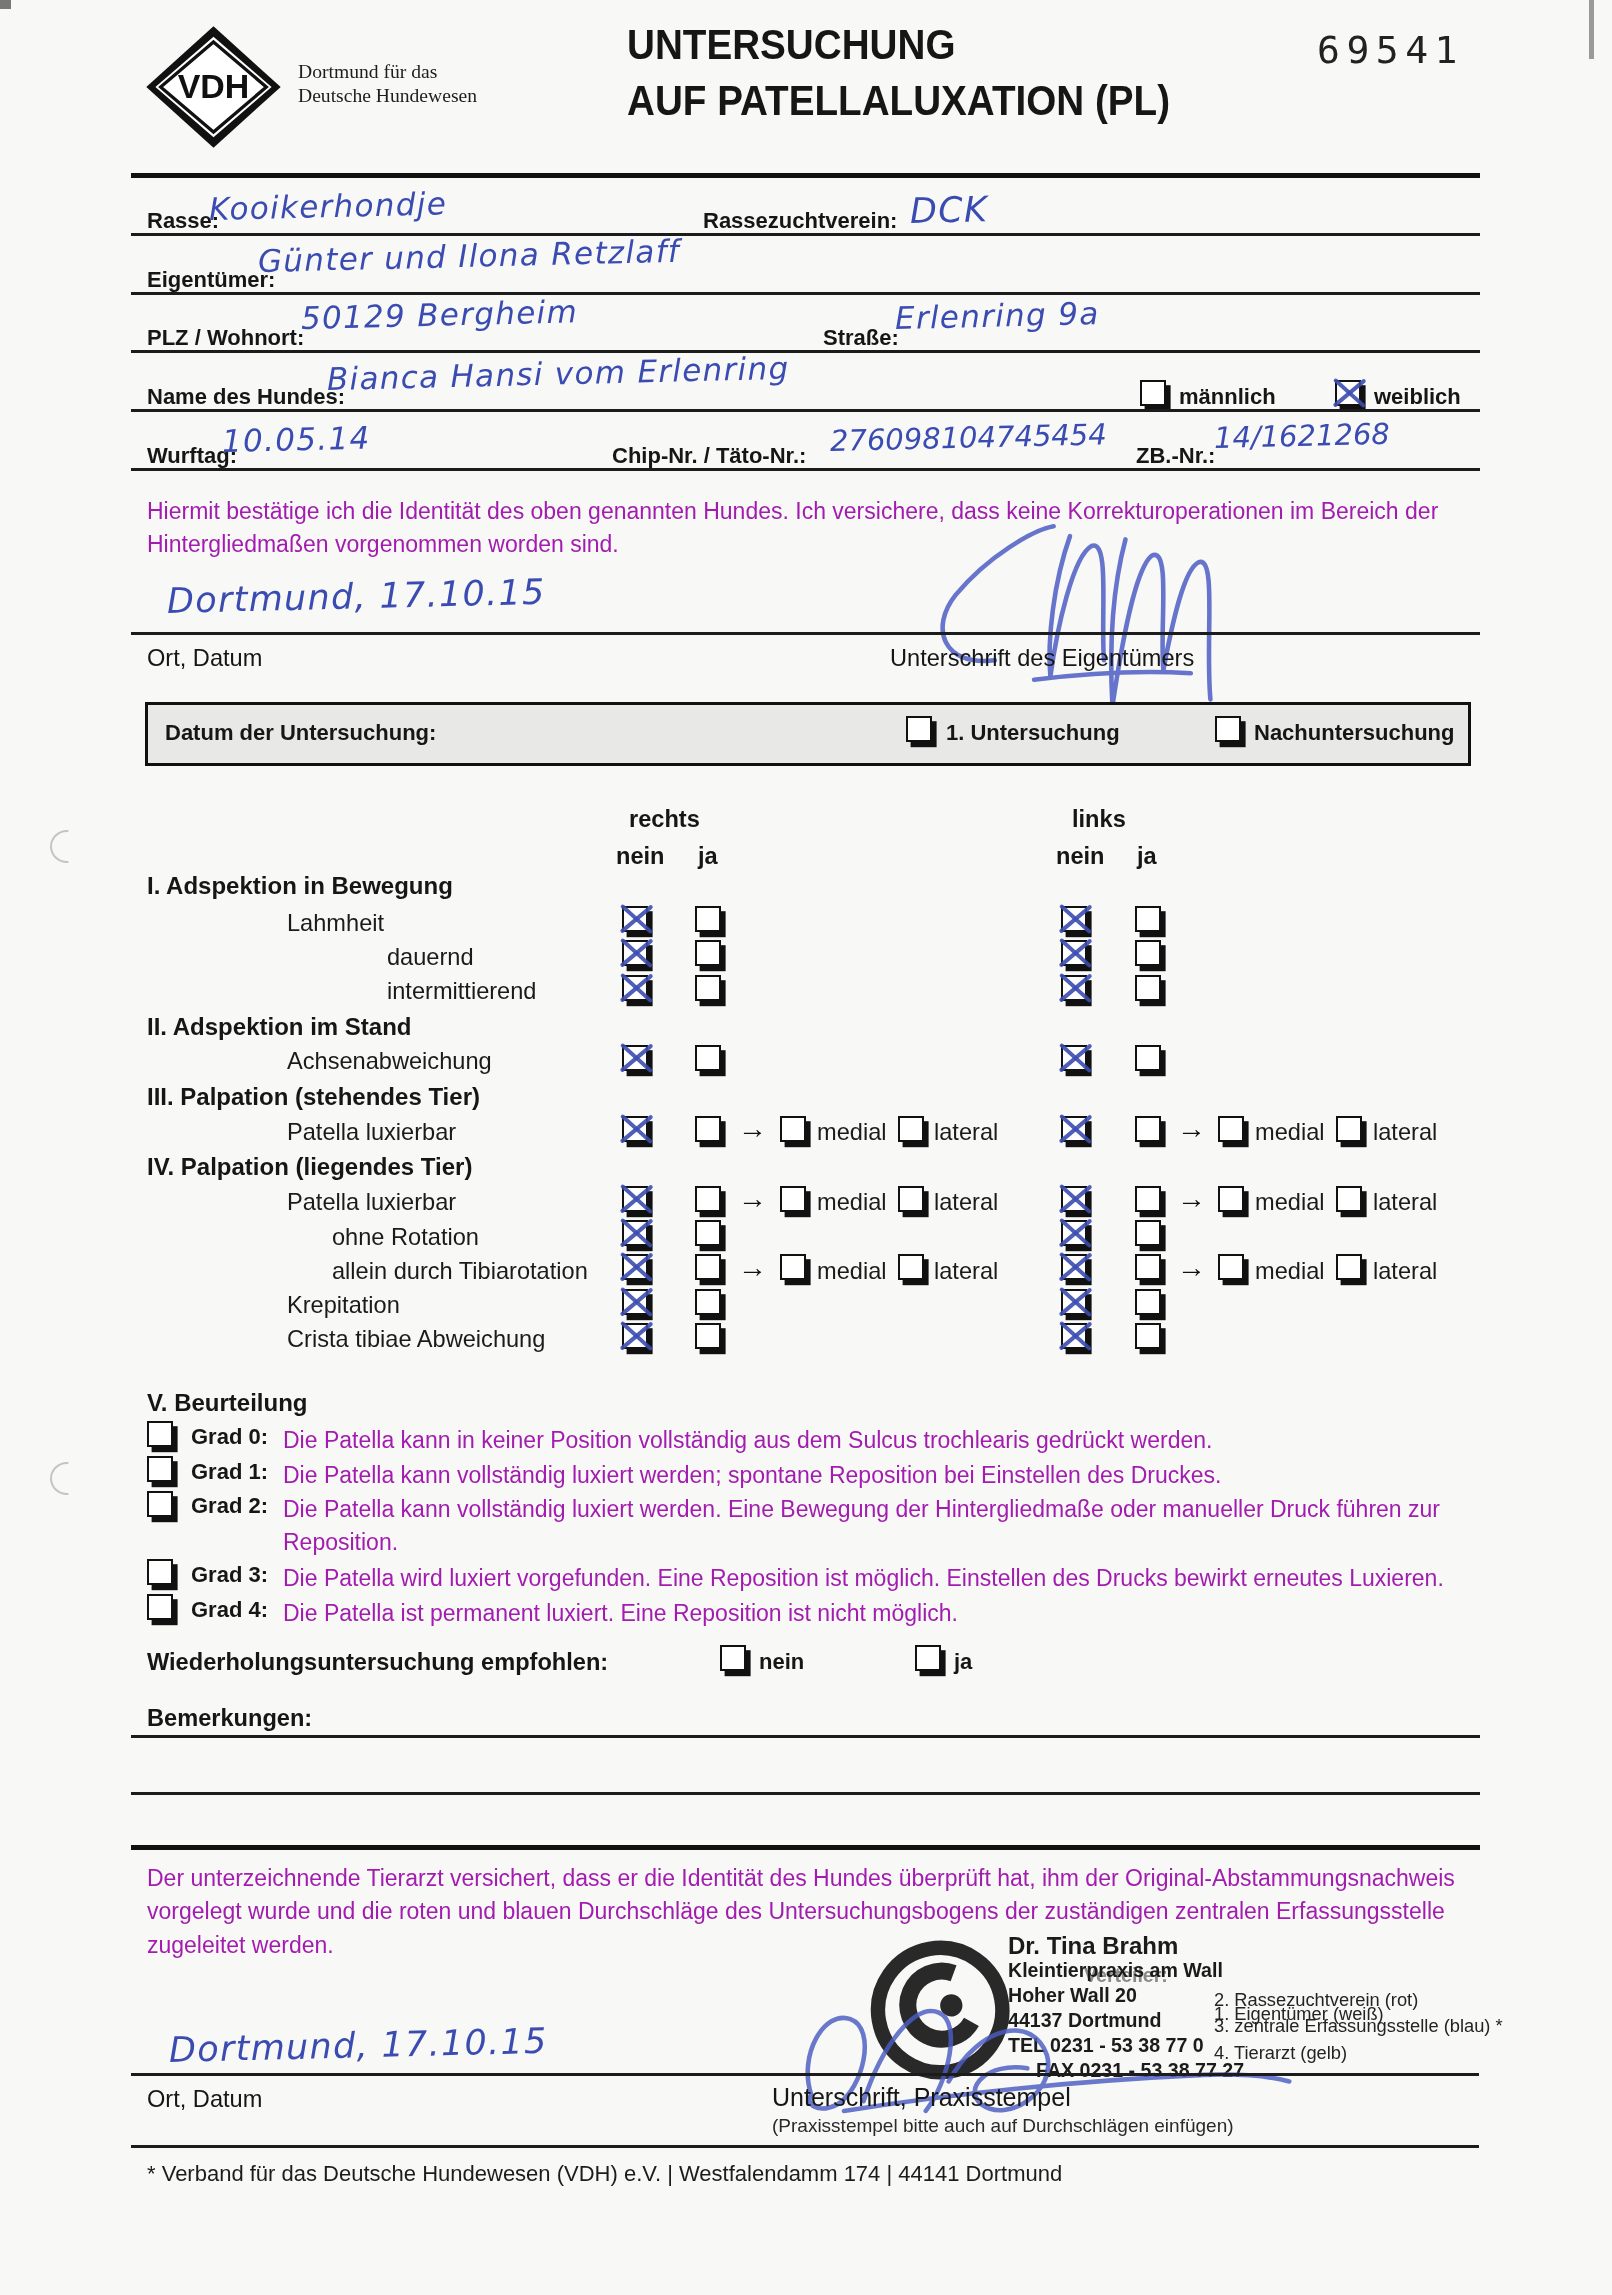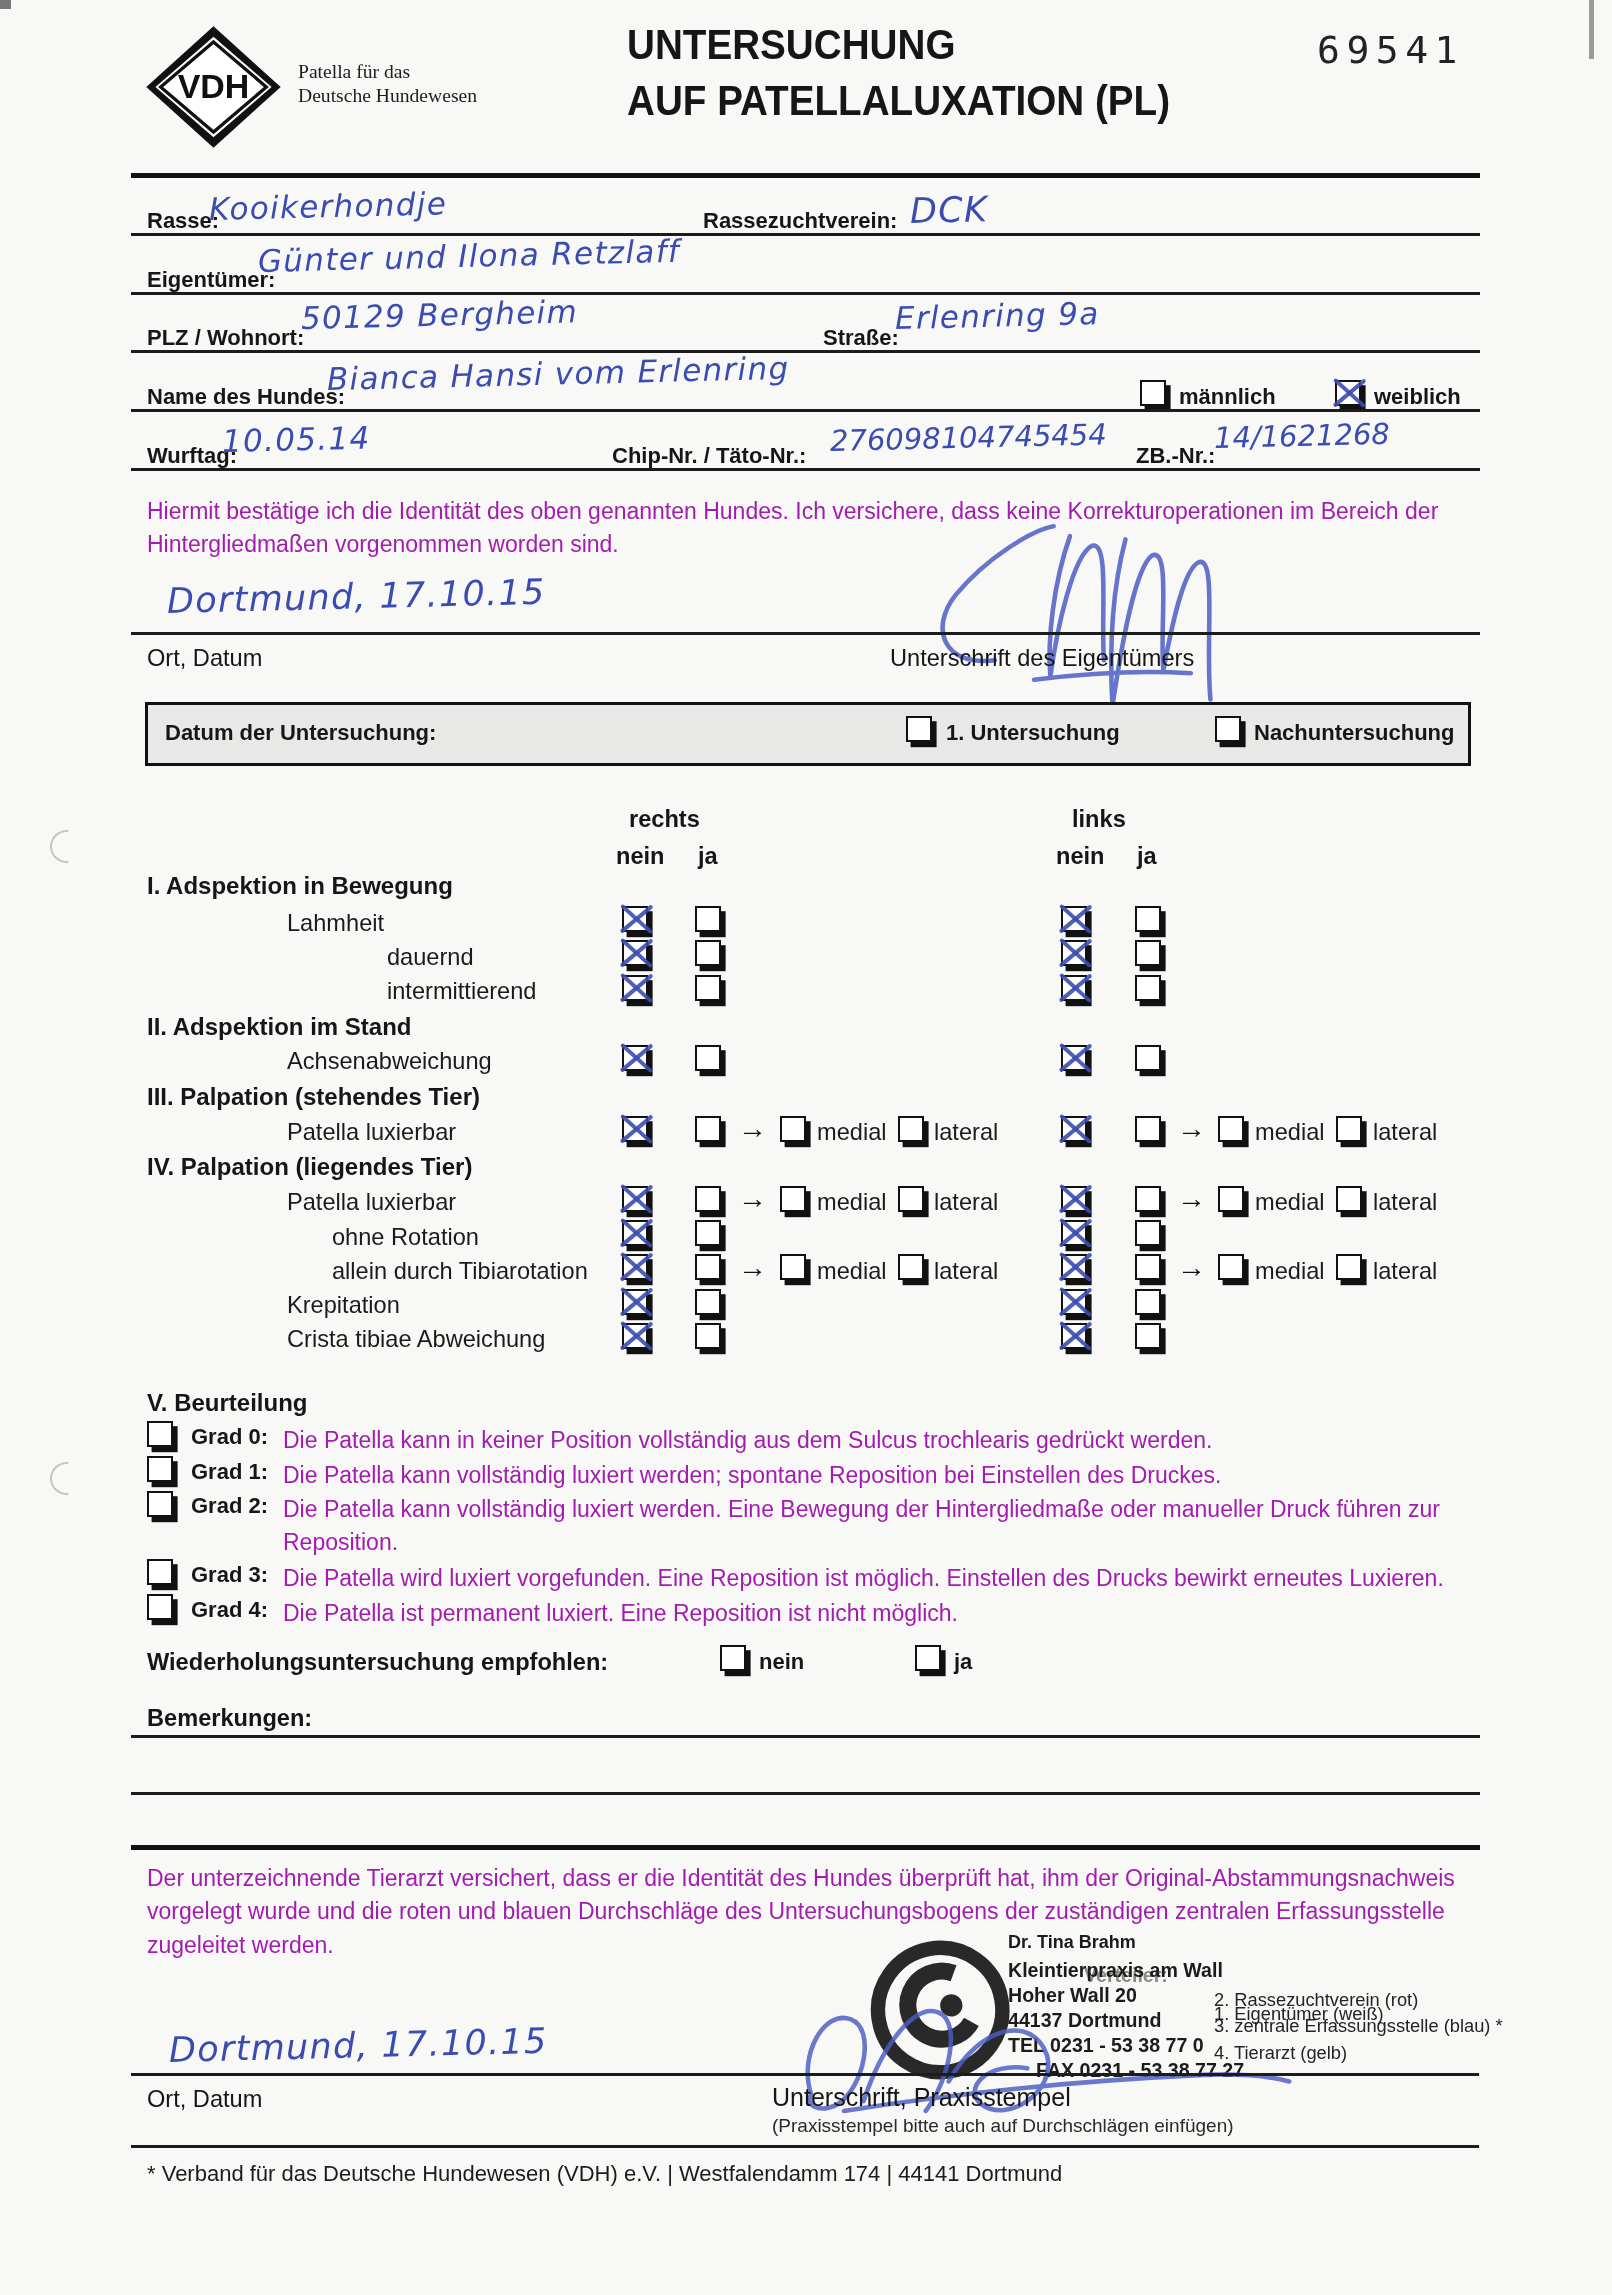--- a/index.html
+++ b/index.html
@@ -49,21 +49,21 @@
 
 <div class="abs" style="left:145px;top:25px;width:137px;height:124px;">
   <svg width="137" height="124" viewBox="0 0 210 190">
     <polygon points="105,2 208,95 105,188 2,95" fill="#111"></polygon>
     <polygon points="105,18 194,95 105,172 16,95" fill="#fff"></polygon>
     <polygon points="105,26 186,95 105,164 24,95" fill="none" stroke="#111" stroke-width="5"></polygon>
     <text x="105" y="112" text-anchor="middle" font-family="Liberation Sans, sans-serif" font-size="52" font-weight="800" fill="#111">VDH</text>
   </svg>
 </div>
 <div class="abs org" style="left:298px;top:60px;">
-  <div>Patella für das</div>
+  <div>Dortmund für das</div>
   <div>Deutsche Hundewesen</div>
 </div>
 <div class="abs title" style="left:627px;top:21px;">UNTERSUCHUNG</div>
 <div class="abs title" style="left:627px;top:77px;">AUF PATELLALUXATION (PL)</div>
 <div class="abs formnum" style="left:1317px;top:27.5px;">69541</div>
 <div class="abs thick" style="left:131px;top:173px;width:1349px;"></div>
 
 <div class="abs lbl" style="left:147px;top:208px;">Rasse:</div>
 <div class="abs hand" style="left:209px;top:191px;">Kooikerhondje</div>
 <div class="abs lbl" style="left:703px;top:208px;text-align:center;">Rassezuchtverein:</div>
@@ -266,21 +266,21 @@
     <g transform="rotate(-10 120 125)" opacity="0.93">
       <circle cx="120" cy="122" r="95" fill="none" stroke="#1a1a1a" stroke-width="22"></circle>
       <path d="M150,70 a52,52 0 1,0 14,78" fill="none" stroke="#1a1a1a" stroke-width="26"></path>
       <circle cx="138" cy="118" r="17" fill="#1a1a1a"></circle>
     </g>
   </svg>
 </div>
 
 <div class="abs ghost" style="left:1084px;top:1964px;">Verteiler:</div>
 
-<div class="abs stampline" style="left:1008px;top:1932px;font-size:18px;">Dr. Tina Brahm</div>
+<div class="abs stampline" style="left:1008px;top:1932px;font-size:24px;">Dr. Tina Brahm</div>
 <div class="abs stampline" style="left:1008px;top:1959px;">Kleintierpraxis am Wall</div>
 <div class="abs stampline" style="left:1008px;top:1984px;">Hoher Wall 20</div>
 <div class="abs stampline" style="left:1008px;top:2009px;">44137 Dortmund</div>
 <div class="abs stampline" style="left:1008px;top:2034px;">TEL 0231 - 53 38 77 0</div>
 <div class="abs stampline" style="left:1008px;top:2059px;margin-left:28px;">FAX 0231 - 53 38 77 27</div>
 
 <div class="abs small" style="left:1214px;top:1963px;margin-top:40px;">1. Eigentümer (weiß)</div>
 <div class="abs small" style="left:1214px;top:1989px;">2. Rassezuchtverein (rot)</div>
 <div class="abs small" style="left:1214px;top:2015px;">3. zentrale Erfassungsstelle (blau) *</div>
 <div class="abs small" style="left:1214px;top:2042px;">4. Tierarzt (gelb)</div>

